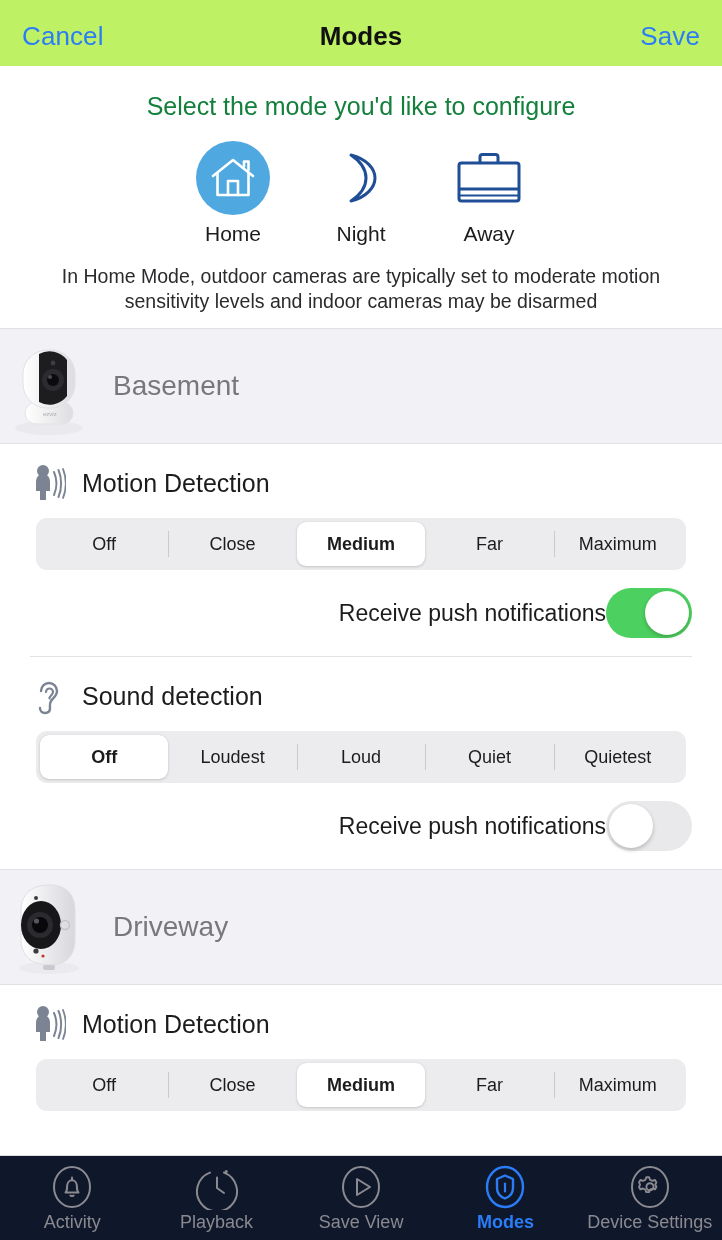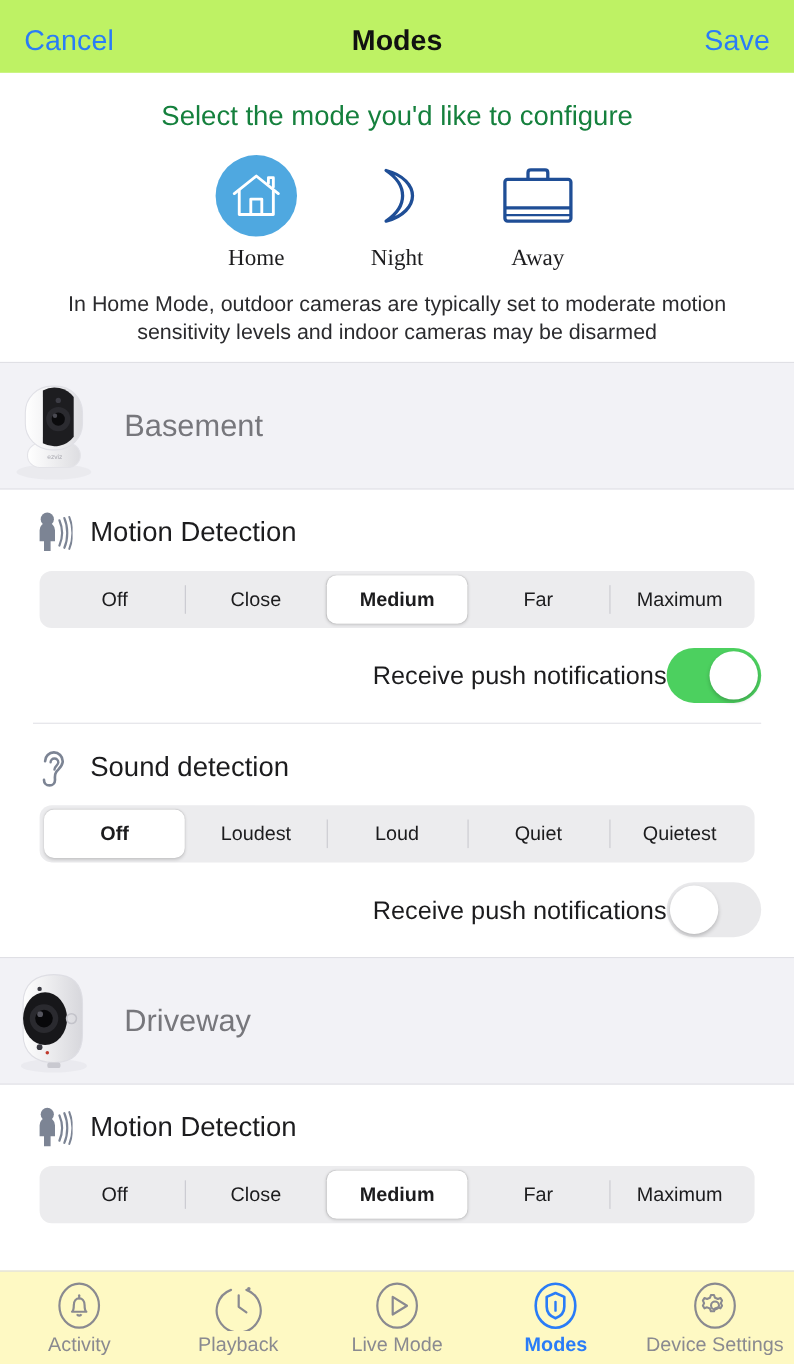--- a/index.html
+++ b/index.html
@@ -26,21 +26,21 @@
     pointer-events:none;
   }
 
   
   .chooser{ padding:26px 0 14px; background:#fff; }
   .chooser-head{
     text-align:center; font-size:25px; color:#15803d; font-weight:400;
   }
   .modes-row{
     display:flex; justify-content:center; align-items:center;
-    gap:24px; margin-top:20px;font-family:Liberation Serif, serif;
+    gap:24px; margin-top:20px;
   }
   .mode{ width:104px; text-align:center; }
   .mode-ico{ height:74px; display:flex; align-items:center; justify-content:center; }
   .mode-label{ font-size:21px; color:#1c1c1e; margin-top:7px; }
   .mode-circle{
     width:74px;height:74px;border-radius:50%;
     background:#4fa8e0; display:flex;align-items:center;justify-content:center;
   }
 
   .chooser-desc{
@@ -103,21 +103,21 @@
     background:#fff; box-shadow:0 2px 4px rgba(0,0,0,.22);
   }
   .switch.on .knob{ right:3px; }
   .switch.off .knob{ left:3px; }
 
   .divider{ height:1px; background:#e2e2e6; margin:0 30px 0 30px; }
 
   
   .tabbar{
     position:absolute; left:0; right:0; bottom:0; height:85px;
-    background:#fef9c3; border-top:1px solid #dcdce1;
+    background:#0f172a; border-top:1px solid #dcdce1;
     display:flex; align-items:center;
   }
   .tab{ flex:1; text-align:center; }
   .tab-ico{ height:48px; display:flex;align-items:center;justify-content:center; }
   .tab-label{ font-size:18px; color:#8a8a90; margin-top:1px; }
   .tab.active .tab-label{ color:#2a7cf7; font-weight:bold; }
 
   .scrollview{ position:absolute; top:66px; left:0; right:0; bottom:85px; overflow:hidden; }
 </style>
 </head>
@@ -332,21 +332,21 @@
     <div class="tab-label">Playback</div>
   </div>
 
   <div class="tab">
     <div class="tab-ico">
       <svg width="46" height="46" viewBox="0 0 46 46">
         <ellipse cx="23" cy="23" rx="18" ry="20" fill="none" stroke="#8a8a90" stroke-width="2"></ellipse>
         <path d="M19 15 L32 23 L19 31 Z" fill="none" stroke="#8a8a90" stroke-width="2" stroke-linejoin="round"></path>
       </svg>
     </div>
-    <div class="tab-label">Live Mode</div>
+    <div class="tab-label">Save View</div>
   </div>
 
   <div class="tab active">
     <div class="tab-ico">
       <svg width="46" height="46" viewBox="0 0 46 46">
         <ellipse cx="23" cy="23" rx="18" ry="20" fill="none" stroke="#2a7cf7" stroke-width="2.4"></ellipse>
         <path d="M23 11.5 L31 15 V24 C31 29.5 27 33 23 34.5 C19 33 15 29.5 15 24 V15 Z" fill="none" stroke="#2a7cf7" stroke-width="2.4" stroke-linejoin="round"></path>
         <path d="M23 19.5 V27.5" stroke="#2a7cf7" stroke-width="2.2" stroke-linecap="round"></path>
       </svg>
     </div>

